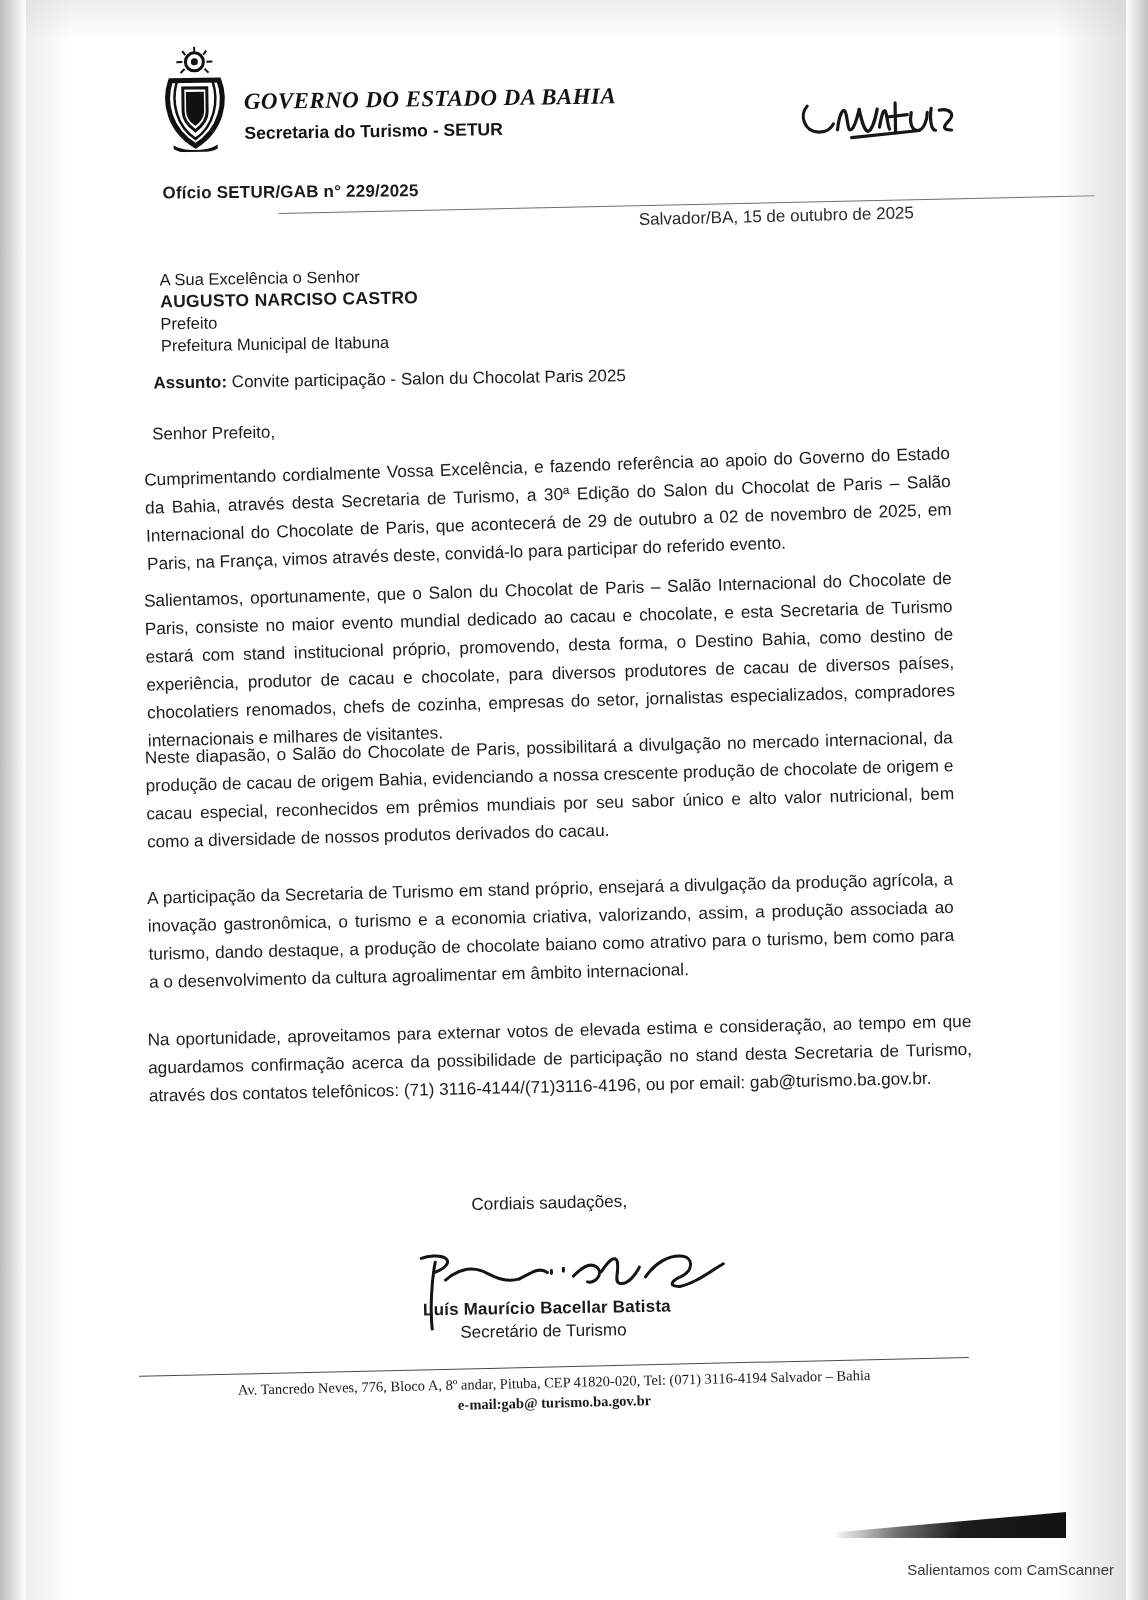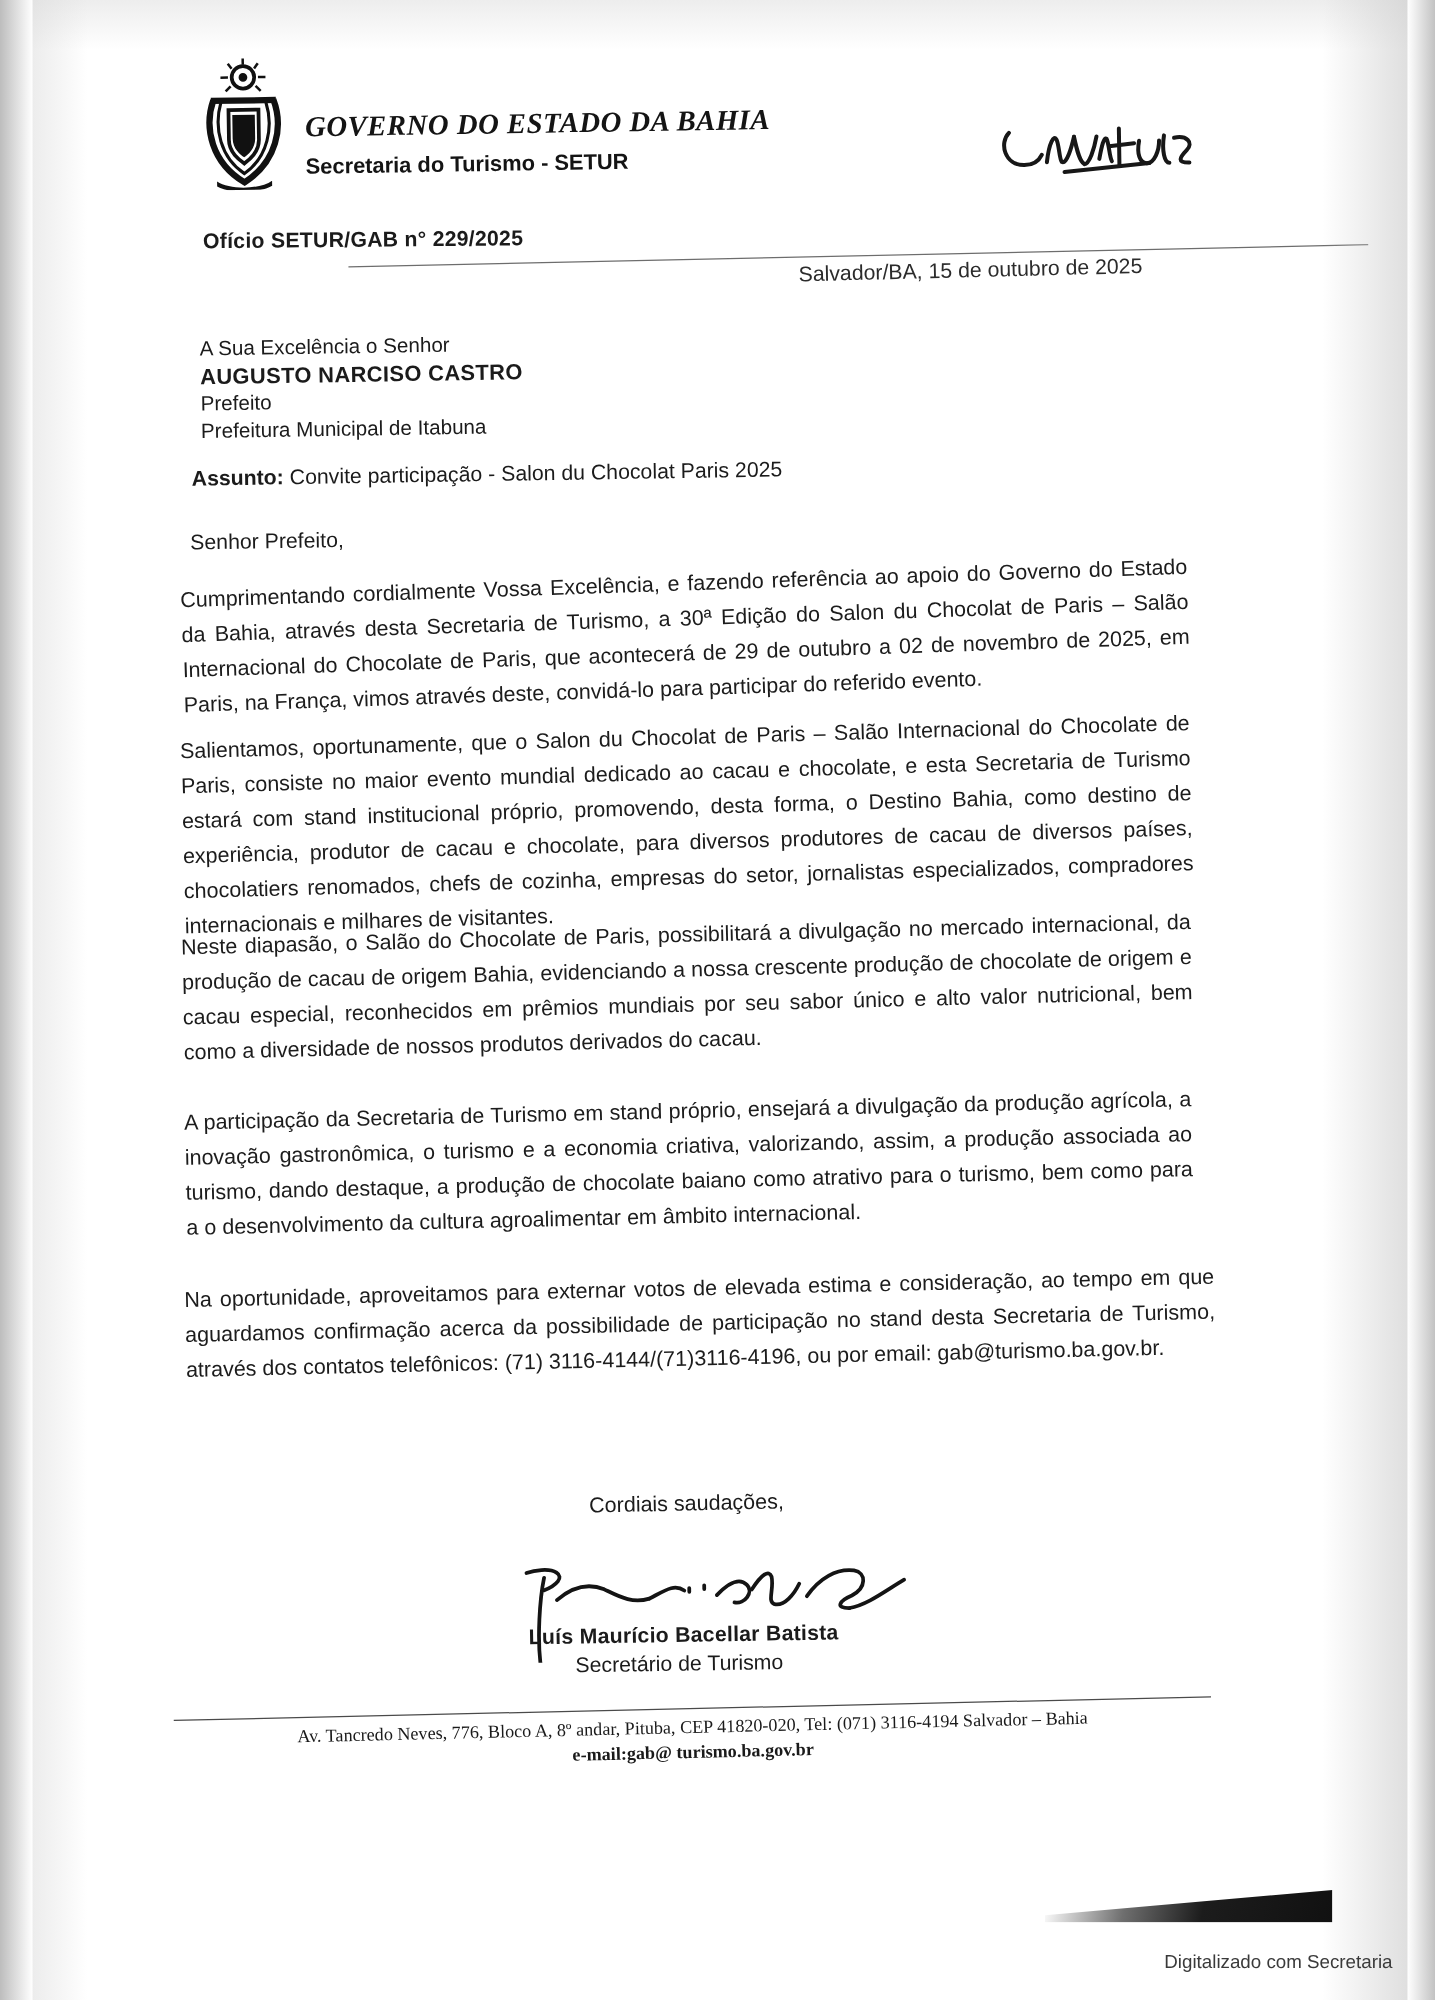--- a/index.html
+++ b/index.html
@@ -378,14 +378,14 @@
 
     <div class="footer-rule"></div>
     <div class="footer">
       <div>Av. Tancredo Neves, 776, Bloco A, 8º andar, Pituba, CEP 41820-020, Tel: (071) 3116-4194 Salvador – Bahia</div>
       <div class="mail">e-mail:gab@ turismo.ba.gov.br</div>
     </div>
 
   </div>
 
   <div class="scan-shadow"></div>
-  <div class="cam-note">Digitalizado com Secretaria</div>
+  <div class="cam-note">Salientamos com CamScanner</div>
 </div>
 
 </body></html>

